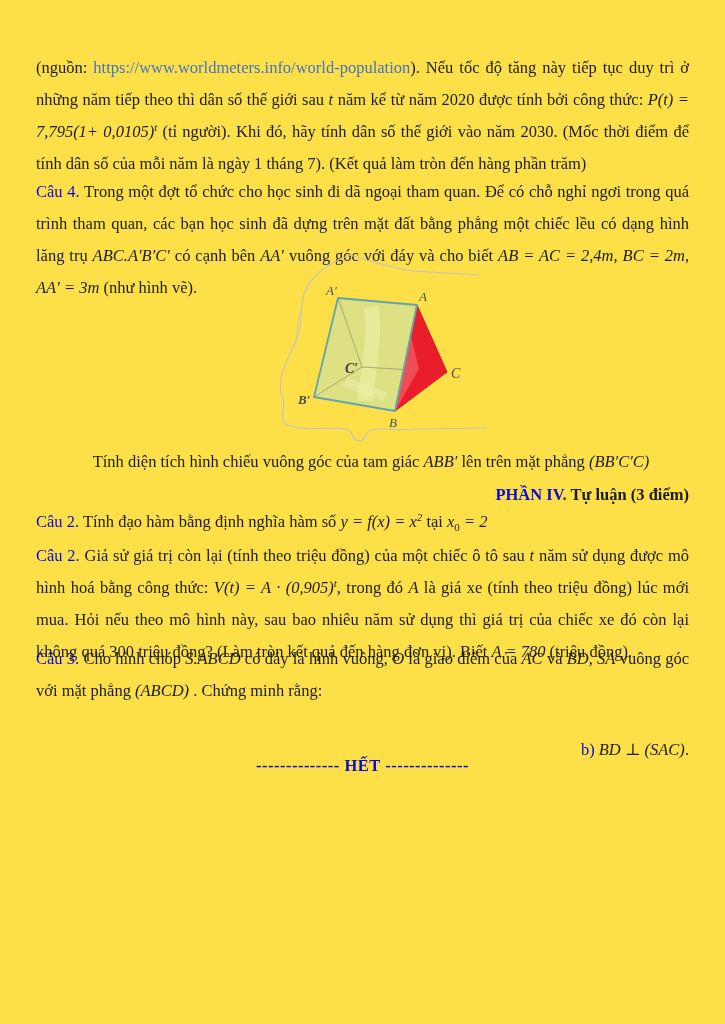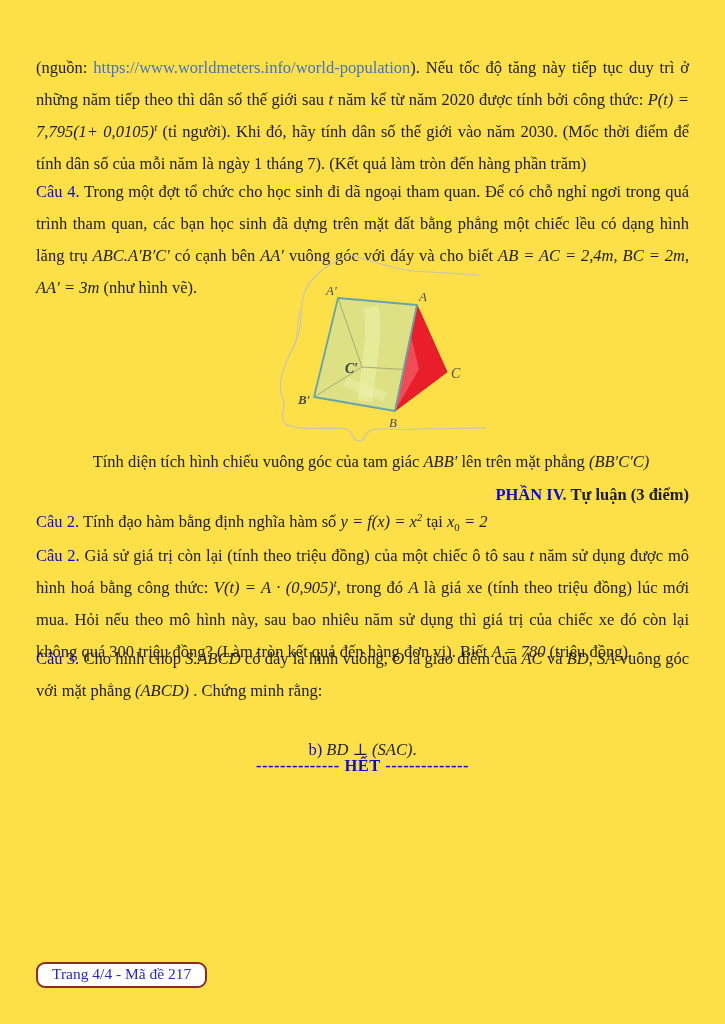--- a/index.html
+++ b/index.html
@@ -93,20 +93,19 @@
 
   <p class="block heading" style="top:479px;margin:0;padding-left:58px;"><span class="blue">PHẦN IV</span><span>. Tự luận (3 điểm)</span></p>
 
   <p class="block" style="top:506px;margin:0;text-align:left;"><span class="qlabel">Câu 2.</span><span> Tính đạo hàm bằng định nghĩa hàm số </span><span class="math">y = f(x) = x</span><sup class="math">2</sup><span> tại </span><span class="math">x</span><sub>0</sub><span class="math"> = 2</span></p>
 
   <p class="block" style="top:540px;margin:0;"><span class="qlabel">Câu 2.</span><span> Giả sử giá trị còn lại (tính theo triệu đồng) của một chiếc ô tô sau </span><span class="math">t</span><span> năm sử dụng được mô hình hoá bằng công thức: </span><span class="math">V(t) = A · (0,905)</span><sup class="math">t</sup><span>, trong đó </span><span class="math">A</span><span> là giá xe (tính theo triệu đồng) lúc mới mua. Hỏi nếu theo mô hình này, sau bao nhiêu năm sử dụng thì giá trị của chiếc xe đó còn lại không quá 300 triệu đồng? (Làm tròn kết quả đến hàng đơn vị). Biết </span><span class="math">A = 780</span><span> (triệu đồng).</span></p>
 
   <p class="block" style="top:643px;margin:0;"><span class="qlabel">Câu 3.</span><span> Cho hình chóp </span><span class="math">S.ABCD</span><span> có đáy là hình vuông, </span><span class="math">O</span><span> là giao điểm của </span><span class="math">AC</span><span> và </span><span class="math">BD</span><span>, </span><span class="math">SA</span><span> vuông góc với mặt phẳng </span><span class="math">(ABCD)</span><span> . Chứng minh rằng:</span></p>
 
 
-  <p class="block" style="top:734px;margin:0;text-align:center;"><span class="qlabel">b)</span>
+  <p class="block" style="top:734px;margin:0;text-align:right;"><span class="qlabel">b)</span>
     <span class="math">BD ⊥ (SAC)</span><span>.</span></p>
 
   <p class="het" style="top:748px;margin:8px;"><span>-------------- HẾT --------------</span></p>
 
-  <div class="footer-badge"><span>Trang 4/4 - Mã đề 217</span></div>
 
 </div>
 
 </body></html>

